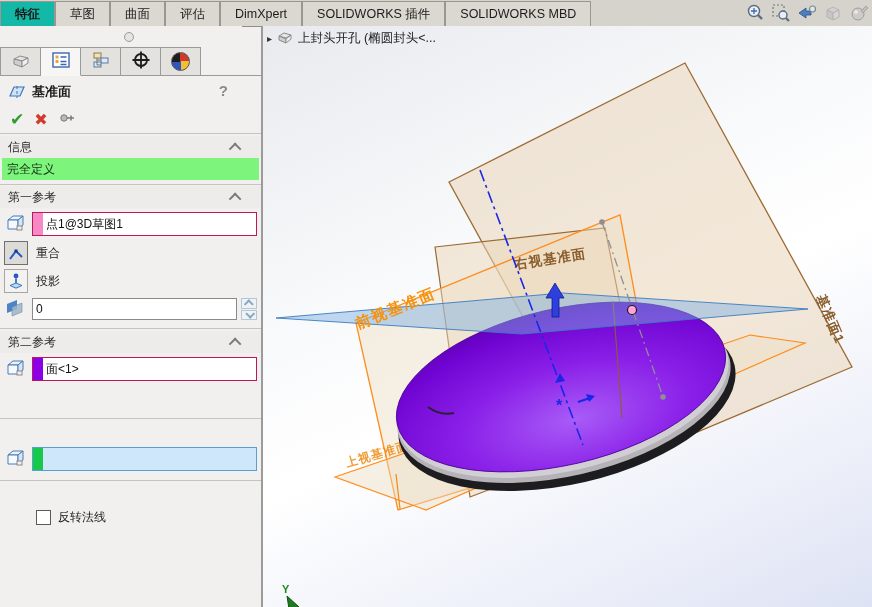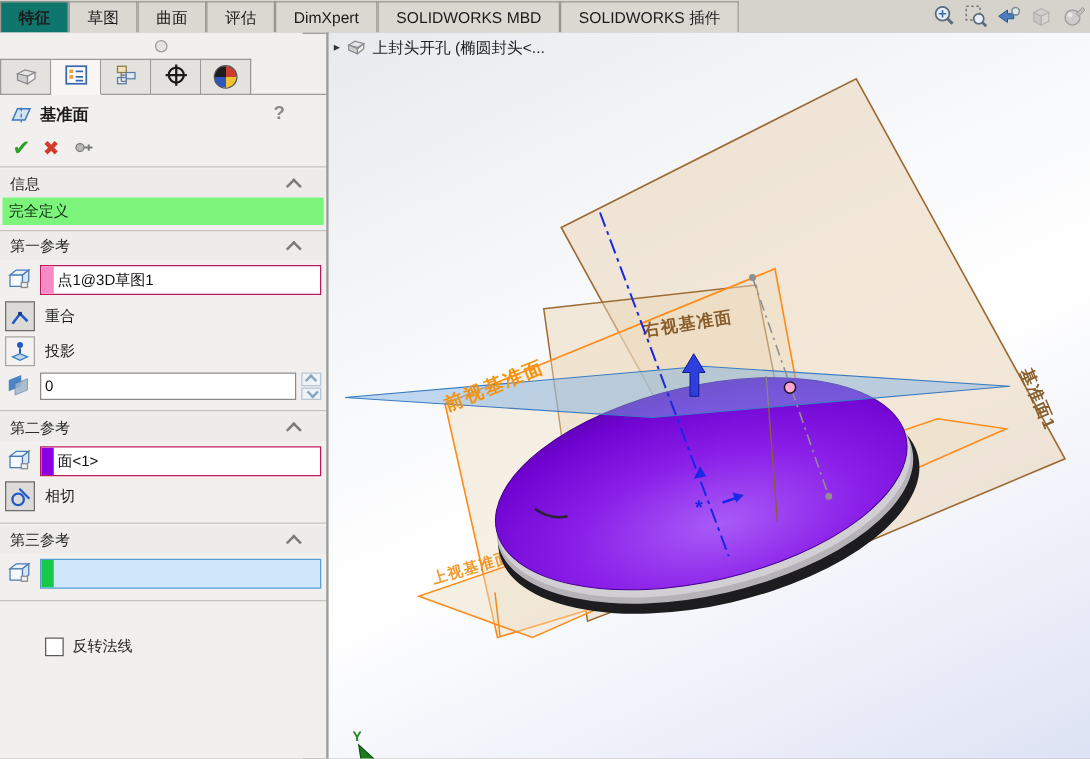--- a/index.html
+++ b/index.html
@@ -5,21 +5,21 @@
   html,body{margin:0;padding:0;background:#888;}
   #app{position:relative;width:872px;height:607px;overflow:hidden;
        font-family:"Liberation Sans","DejaVu Sans",sans-serif;font-size:12px;color:#222;
        background:#f1f0ee;user-select:none;}
   
   #topbar{position:absolute;left:0;top:0;width:872px;height:26px;background:#d6d3cd;
           border-bottom:1px solid #8f8f8f;display:flex;align-items:stretch;}
   .ribtab{display:flex;align-items:center;padding:0 14px;margin-top:1px;
           background:#dbd8d2;border:1px solid #9a9792;border-bottom:none;color:#1b1b1b;
           font-size:12.5px;white-space:nowrap;}
-  .ribtab.active{background:#0f766e;font-weight:bold;}
+  .ribtab.active{background:#14b8a6;font-weight:bold;}
   #hud-icons{position:absolute;right:0;top:0;height:26px;display:flex;align-items:center;gap:4px;padding-right:2px;}
   .hudicon{width:22px;height:22px;display:flex;align-items:center;justify-content:center;}
   
   #panel{position:absolute;left:0;top:26px;width:242px;height:581px;background:#f1f0ee;}
   #panel-splitter{position:absolute;left:124px;top:6px;width:8px;height:8px;border:1px solid #9a9a9a;
                   border-radius:50%;background:#e6e4e1;}
   #pm-tabs{position:absolute;left:0;top:21px;width:261px;height:28px;display:flex;border-bottom:1px solid #9a9a9a;}
   .pmtab{width:39px;height:27px;display:flex;align-items:center;justify-content:center;
          background:#e4e2de;border:1px solid #9a9a9a;border-left:none;}
   .pmtab:first-child{border-left:1px solid #9a9a9a;}
@@ -67,22 +67,22 @@
 <body>
 
 <div id="app">
 
   <div id="topbar">
     <div class="ribtab active">特征</div>
     <div class="ribtab">草图</div>
     <div class="ribtab">曲面</div>
     <div class="ribtab">评估</div>
     <div class="ribtab">DimXpert</div>
+    <div class="ribtab">SOLIDWORKS 插件</div>
     <div class="ribtab">SOLIDWORKS MBD</div>
-    <div class="ribtab">SOLIDWORKS 插件</div>
     <div id="hud-icons">
       <span class="hudicon">
         <svg width="20" height="20">
             <circle cx="9" cy="8" r="5.5" fill="#e7eef5" stroke="#5b6b7a" stroke-width="1.4"></circle>
             <path d="M9 5v6M6 8h6" stroke="#3a6ea8" stroke-width="1.3"></path>
             <path d="M13 12l4 4" stroke="#5b6b7a" stroke-width="2.4"></path>
           </svg>
       </span>
       <span class="hudicon">
         <svg width="20" height="20">
@@ -267,35 +267,22 @@
             <path d="M14 9l5-4v9l-5 4z" fill="#d8e6f3" stroke="#4a7ab5"></path>
             <rect x="13" y="15" width="5" height="4" fill="#efefef" stroke="#8a8a8a"></rect>
           </svg>
       </span>
       <div class="selbox">
         <div class="tag" style="background:#8b00e6"></div>
         <div class="txt">面&lt;1&gt;</div>
       </div>
     </div>
 
-    <div class="togglerow" style="top:358px">
-      <span class="iconbtn pressed">
-        <svg width="18" height="18">
-            <circle cx="7.5" cy="11.5" r="4.6" fill="none" stroke="#2458c8" stroke-width="1.8"></circle>
-            <path d="M8.5 3l8 8" stroke="#2458c8" stroke-width="1.8"></path>
-          </svg>
-      </span>
-      <span>相切</span>
-    </div>
 
     <div class="divider" style="top:392px"></div>
-    <div class="sect-head" style="top:395px">
-      <span>第三参考</span>
-      <span class="chev"></span>
-    </div>
 
     <div class="selrow" style="top:420px">
       <span>
         <svg width="24" height="24">
             <path d="M4 9l5-4h10l-5 4z" fill="#eaf2fa" stroke="#4a7ab5"></path>
             <path d="M4 9v9h10V9z" fill="#f6fafe" stroke="#4a7ab5"></path>
             <path d="M14 9l5-4v9l-5 4z" fill="#d8e6f3" stroke="#4a7ab5"></path>
             <rect x="13" y="15" width="5" height="4" fill="#efefef" stroke="#8a8a8a"></rect>
           </svg>
       </span>

